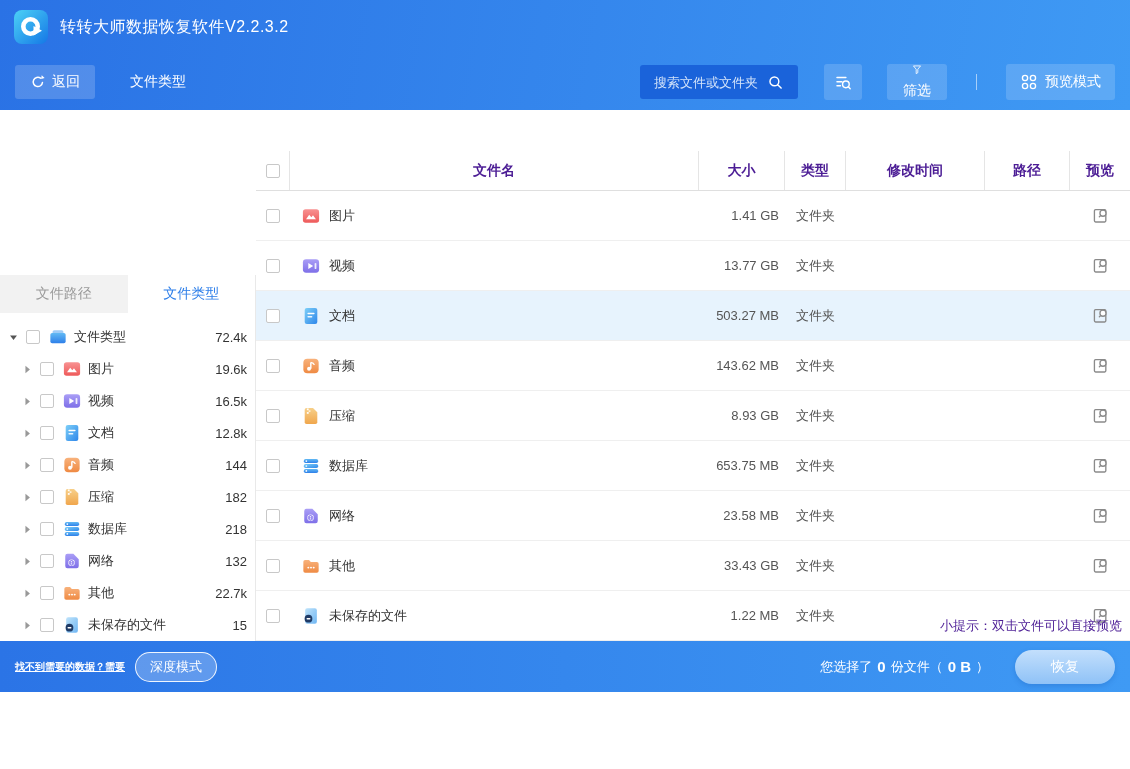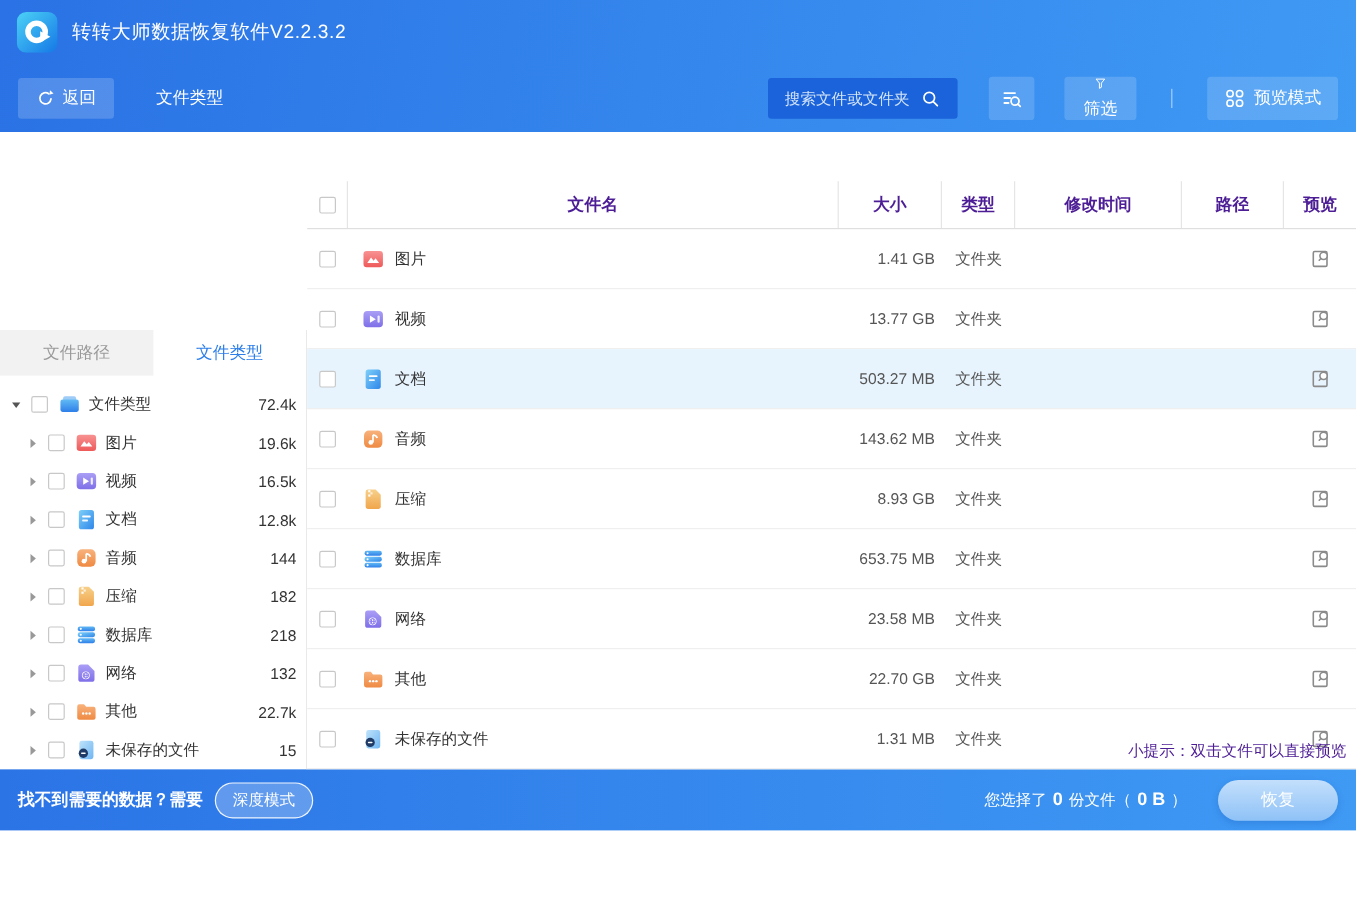--- a/index.html
+++ b/index.html
@@ -69,21 +69,21 @@
   .row-hl { background:#e7f3fd; }
   .row .col-name { padding-left:12px; gap:9px; }
   .row .col-size { text-align:right; padding-right:6px; color:#555; }
   .row .col-type { text-align:center; color:#555; }
   .row .col-prev { display:flex; align-items:center; justify-content:center; }
   .pvicon { width:19px; height:19px; cursor:pointer; }
   .hint { position:absolute; right:8px; bottom:6px; color:#4c1d95; font-size:13px; }
 
   
   .footer { height:51px; background:linear-gradient(90deg,#2b74e6 0%,#3f9af4 100%); display:flex; align-items:center; padding:0 15px; color:#fff; }
-  .f-question { font-size:14px; font-weight:bold; }
+  .f-question { font-size:10px; font-weight:bold;text-decoration:underline; }
   .deep-btn { margin-left:10px; background:rgba(255,255,255,.24); border:1.5px solid rgba(255,255,255,.9); border-radius:16px; color:#fff; font-size:13px; padding:5px 14px; cursor:pointer; }
   .sel { margin-left:auto; display:flex; align-items:center; font-size:13px; gap:5px; }
   .sel b { font-size:15px; }
   .recover-btn { margin-left:26px; width:100px; height:34px; border:none; border-radius:17px; background:linear-gradient(180deg,#c3dffc 0%,#8fc2f7 100%); color:#fff; font-size:14px; cursor:pointer; box-shadow:0 2px 5px rgba(21,80,170,.25); }
 </style>
 </head>
 <body>
 
 <svg width="0" height="0" style="position:absolute" aria-hidden="true">
   <defs>
@@ -559,41 +559,41 @@
     <div class="row">
       <div class="col-check">
           <span class="cb"></span>
         </div>
       <div class="col-name">
           <svg class="fi">
             <use href="#sym-other"></use>
           </svg>
           <span>其他</span>
         </div>
-      <div class="col-size">22.70 GB</div>
+      <div class="col-size">33.43 GB</div>
       <div class="col-type">文件夹</div>
       <div class="col-mod"></div>
       <div class="col-path"></div>
       <div class="col-prev">
           <svg class="pvicon">
             <use href="#sym-preview"></use>
           </svg>
         </div>
     </div>
     <div class="row">
       <div class="col-check">
           <span class="cb"></span>
         </div>
       <div class="col-name">
           <svg class="fi">
             <use href="#sym-unsaved"></use>
           </svg>
           <span>未保存的文件</span>
         </div>
-      <div class="col-size">1.31 MB</div>
+      <div class="col-size">1.22 MB</div>
       <div class="col-type">文件夹</div>
       <div class="col-mod"></div>
       <div class="col-path"></div>
       <div class="col-prev">
           <svg class="pvicon">
             <use href="#sym-preview"></use>
           </svg>
         </div>
     </div>
 

